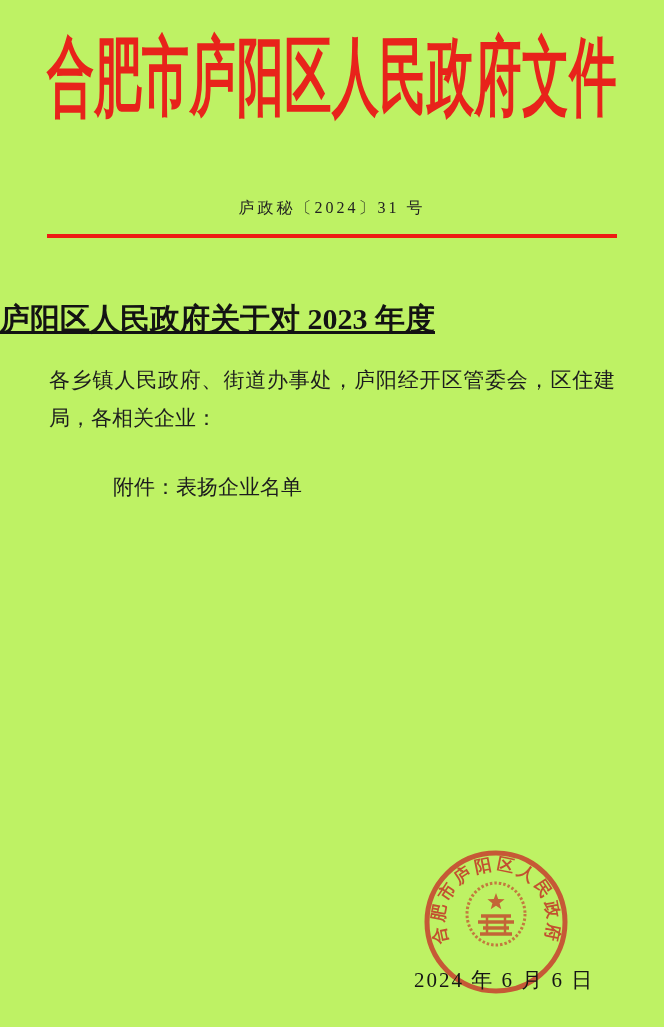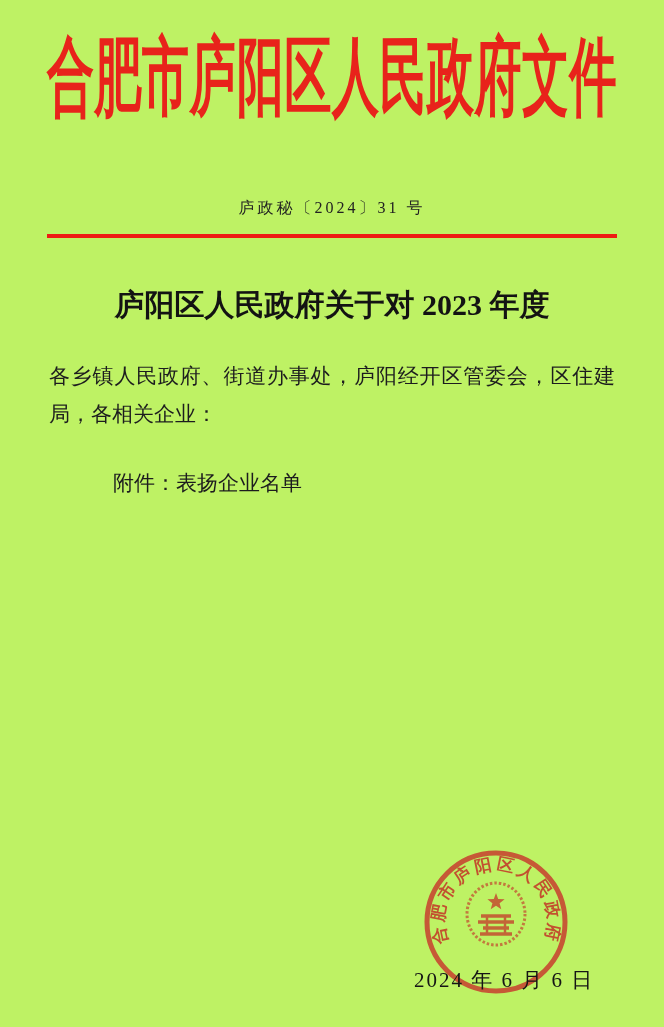--- a/index.html
+++ b/index.html
@@ -38,31 +38,31 @@
   }
   
   .red-line {
     width:570px;
     height:4px;
     margin:15px auto 0 auto;
     background:#ee1c13;
   }
   
   .doc-title {
-    margin-top:44px;
-    text-align:center;
+    margin-top:58px;
     font-size:30px;
     font-weight:700;
     line-height:45px;
     color:#131313;
+    text-decoration:underline;
   }
   
   .body-text {
     width:566px;
-    margin:30px auto 0 auto;
+    margin:20px auto 0 auto;
     font-size:21px;
     line-height:38px;
     text-align:justify;
     color:#1c1c1e;
   }
   .body-text p.indent { text-indent:2em; }
   .body-text p.block-indent { margin-left:1.8em; }
   
   .attachment {
     width:566px;

